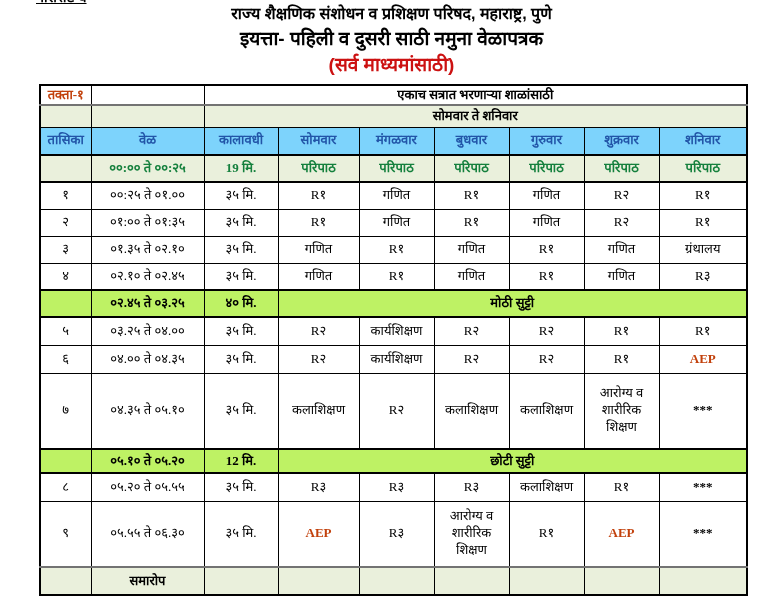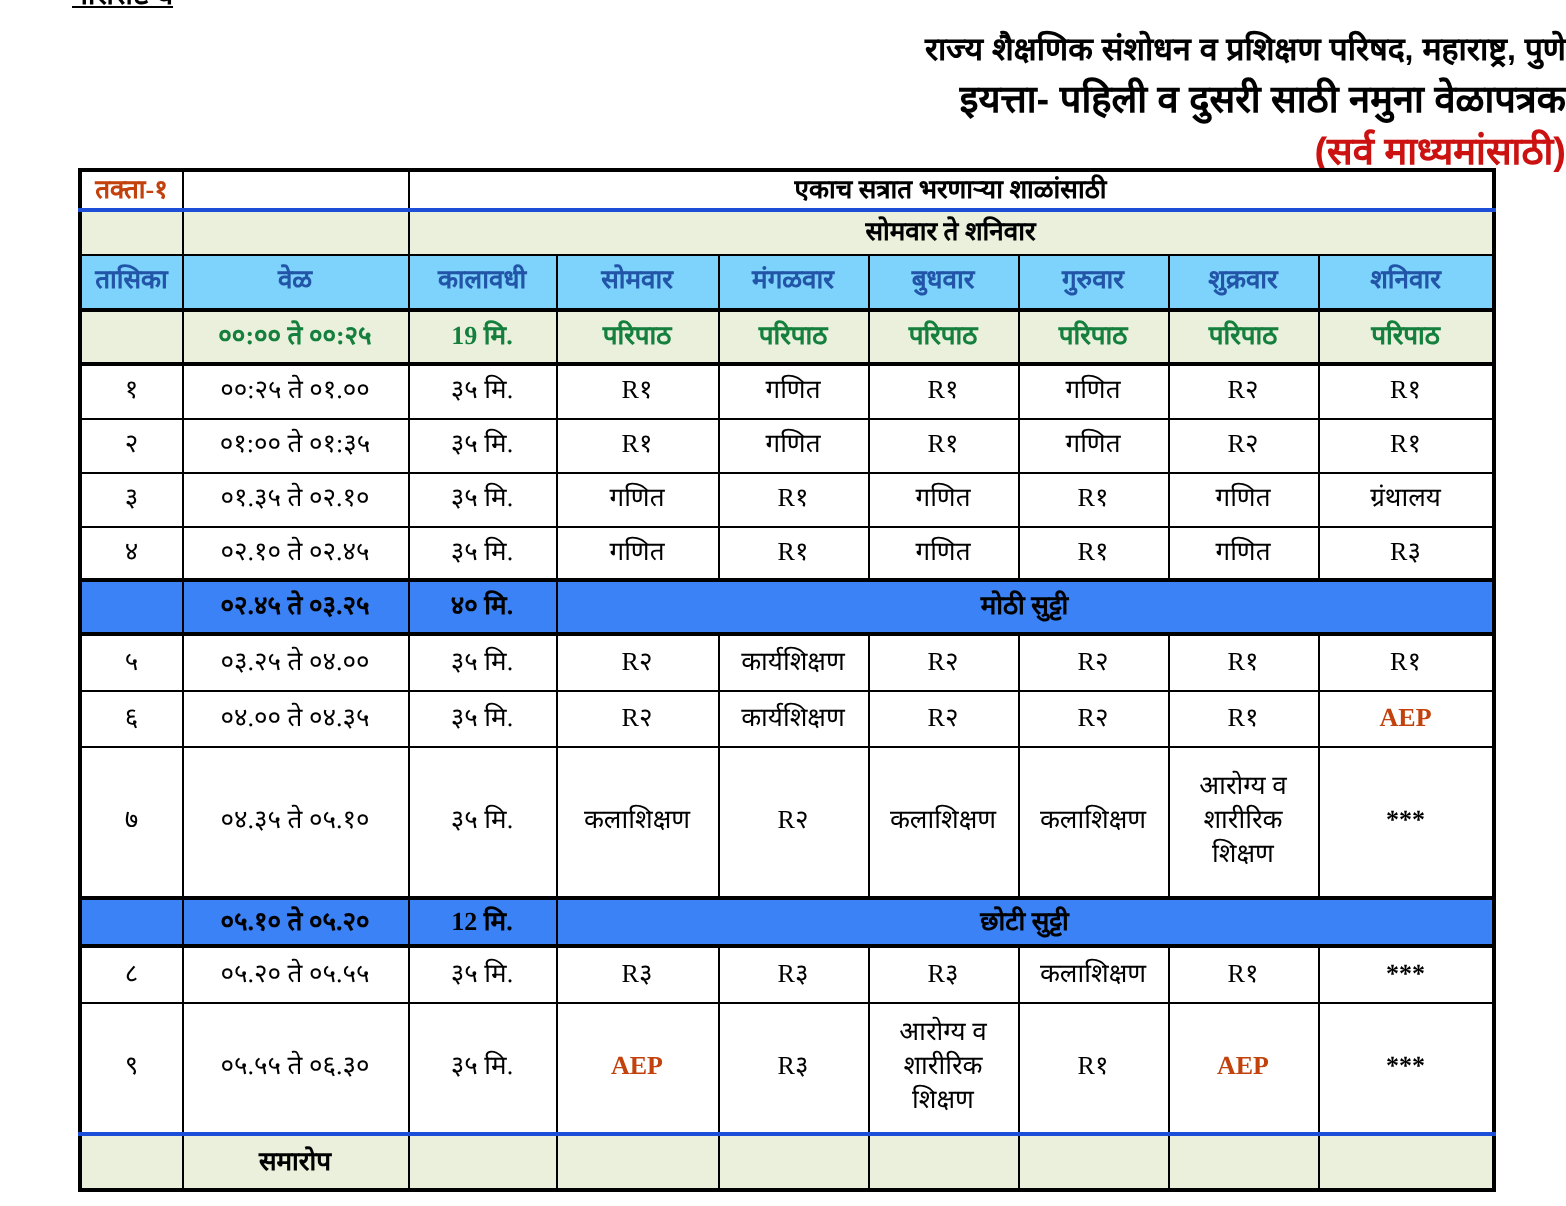--- a/index.html
+++ b/index.html
@@ -14,44 +14,44 @@
   
   .appendix-clip{
     position:absolute;left:36px;top:0;width:120px;height:7px;overflow:hidden;
   }
   .appendix-text{
     display:block;margin-top:-13px;
     font-size:14px;font-weight:bold;text-decoration:underline;
     white-space:nowrap;
   }
   
-  .titles{padding-top:16px;text-align:right;line-height:1.25;}
+  .titles{padding-top:4px;text-align:center;line-height:1.25;}
   .title1{font-size:16px;font-weight:bold;}
   .title2{font-size:19px;font-weight:bold;margin-top:3px;}
   .title3{font-size:19px;font-weight:bold;color:#cc1111;margin-top:2px;}
   
   table.tt{
     position:absolute;left:39px;top:84px;
     width:707px;
     border-collapse:collapse;table-layout:fixed;
     font-family:"Liberation Serif","DejaVu Serif",serif;
   }
   table.tt td{
     border:1px solid #000;
     text-align:center;vertical-align:middle;
     font-size:13px;line-height:1.3;
     padding:0 2px;overflow:hidden;
   }
   table.tt{border:2px solid #000;}
   tr.green td{background:#eaf0dc;}
   tr.colhead td{color:#2255a8;font-weight:bold;background:#7dd3fc;font-family:"Liberation Sans","DejaVu Sans",sans-serif;}
   tr.paripath td{color:#15803d;font-weight:bold;}
-  tr.bt2 td{border-top:2px solid #1d4ed8;margin-top:40px;}
+  tr.bt2 td{border-top:2px solid #737373;margin-top:40px;}
   tr.bb2 td{border-bottom:2px solid #000;}
-  tr.break td{background:#3b82f6;font-weight:bold;border-top:2px solid #000;border-bottom:2px solid #000;}
+  tr.break td{background:#bef264;font-weight:bold;border-top:2px solid #000;border-bottom:2px solid #000;}
   td.red{color:#c2410c;}
   td.bold{font-weight:bold;}
   td.left{text-align:left;padding-left:5px;}
   td.nowrap{white-space:nowrap;}
 </style>
 </head>
 <body>
 
 <div class="page">
 

